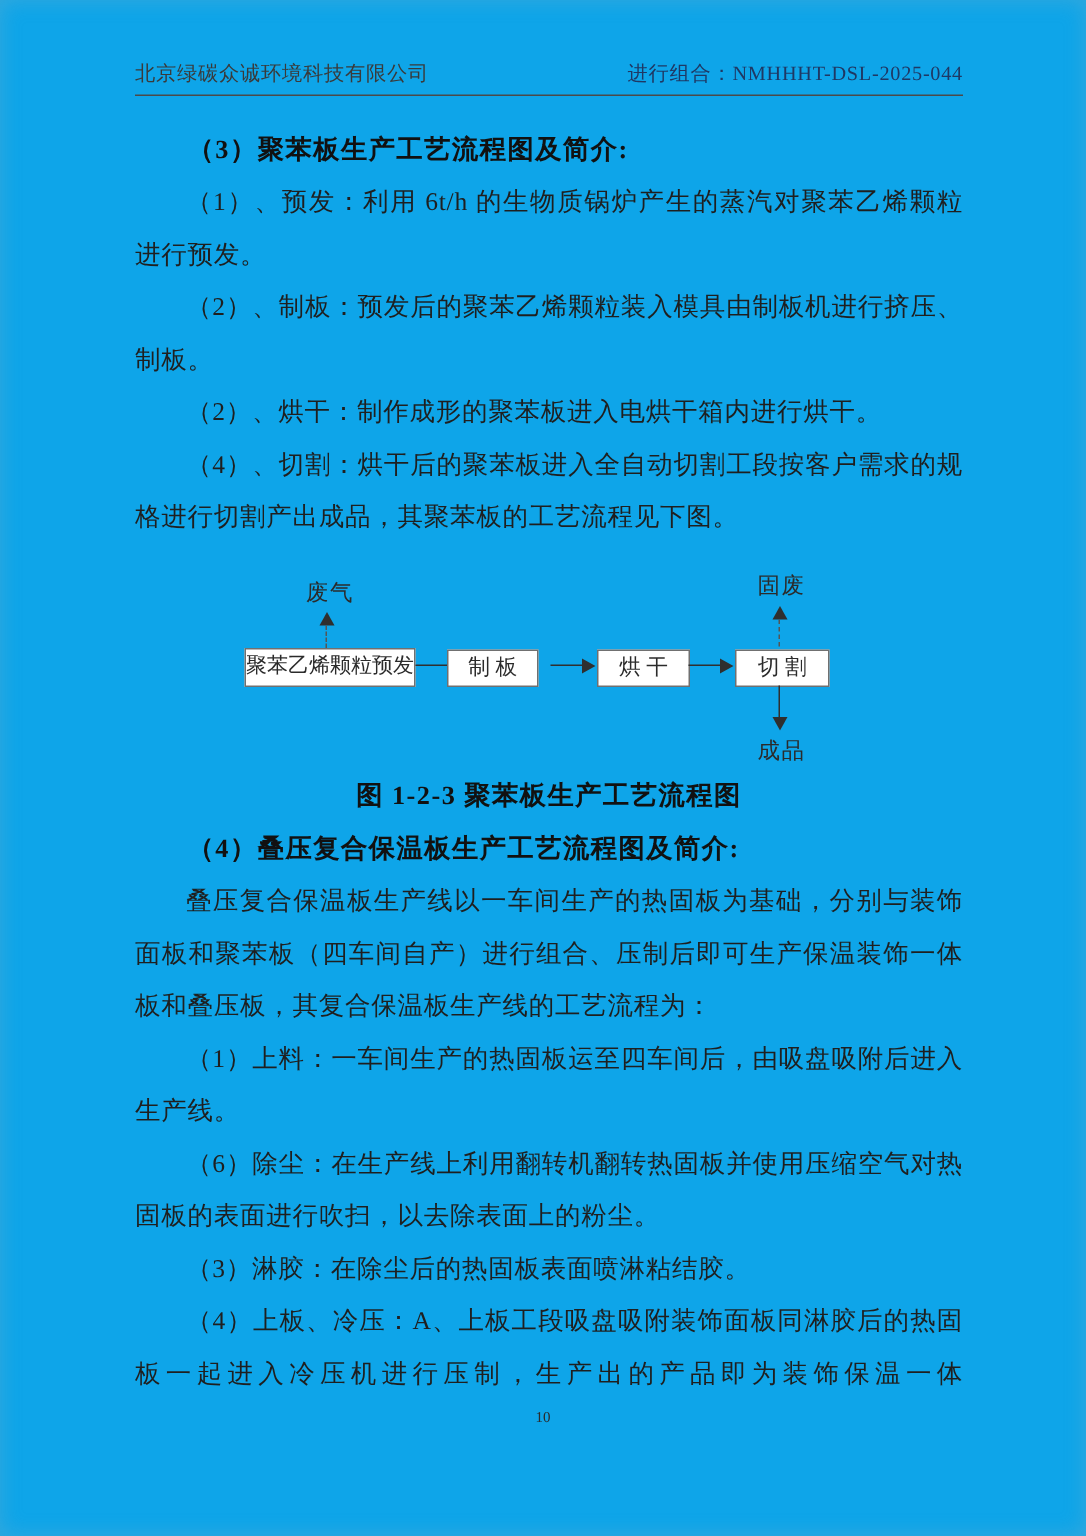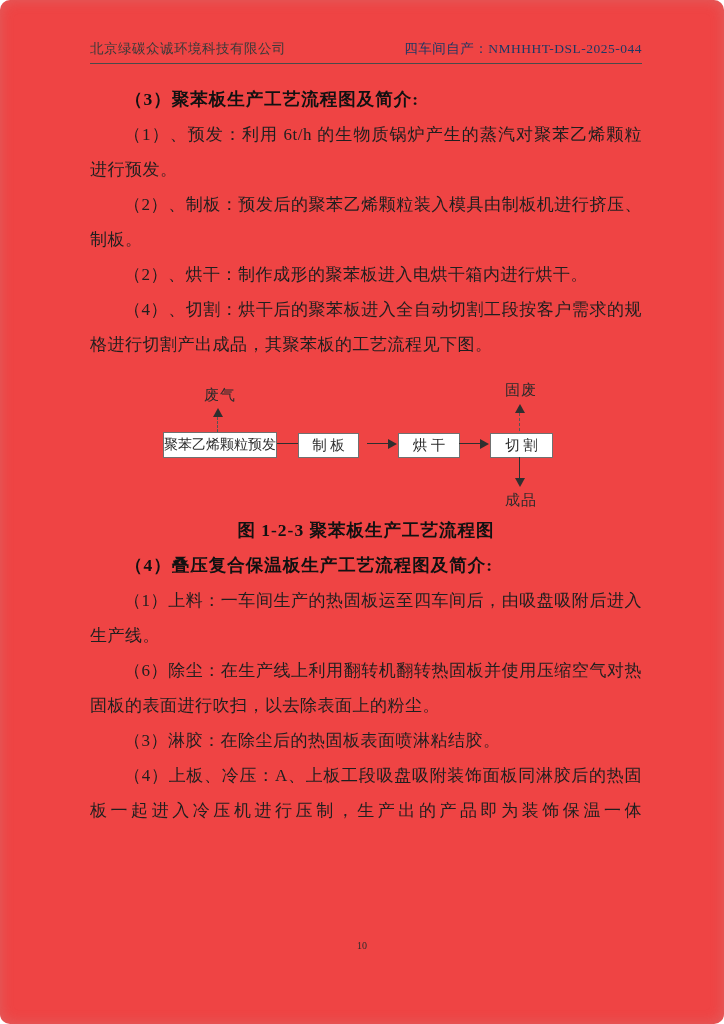--- a/index.html
+++ b/index.html
@@ -4,26 +4,25 @@
 <style>
   html, body {
     margin: 0;
     padding: 0;
     background: #ffffff;
   }
   .page {
     position: relative;
     width: 724px;
     height: 1024px;
-    background: #ef4444;
+    background: #0ea5e9;
     font-family: "Liberation Serif", "DejaVu Serif", serif;
     color: #1f1f1f;
     overflow: hidden;
     box-shadow: inset 0 0 14px rgba(180,180,180,0.25);
-    border-radius: 10px;
   }
   .content {
     position: absolute;
     left: 90px;
     top: 40px;
     width: 552px;
   }
   
   .header {
     display: flex;
@@ -136,21 +135,21 @@
   }
 </style>
 </head>
 <body>
 
 <div class="page">
   <div class="content">
 
     <div class="header">
       <span class="company">北京绿碳众诚环境科技有限公司</span>
-      <span class="archive"><span>四车间自产：</span><span>NMHHHT-DSL-2025-044</span></span>
+      <span class="archive"><span>进行组合：</span><span>NMHHHT-DSL-2025-044</span></span>
     </div>
 
     <div class="body-text">
 
       <p class="heading">（3）聚苯板生产工艺流程图及简介:</p>
       <p class="para">（1）、预发：利用 6t/h 的生物质锅炉产生的蒸汽对聚苯乙烯颗粒进行预发。</p>
       <p class="para">（2）、制板：预发后的聚苯乙烯颗粒装入模具由制板机进行挤压、制板。</p>
       <p class="para">（2）、烘干：制作成形的聚苯板进入电烘干箱内进行烘干。</p>
       <p class="para">（4）、切割：烘干后的聚苯板进入全自动切割工段按客户需求的规格进行切割产出成品，其聚苯板的工艺流程见下图。</p>
 
@@ -182,20 +181,21 @@
         <span class="vdash" style="left:429px; top:33px; height:18px;"></span>
 
         <span class="vline" style="left:429px; top:77px; height:22px;"></span>
         <span class="tri-down" style="left:425px; top:98px;"></span>
         <span class="ann" style="left:415px; top:111px;">成品</span>
       </div>
 
       <p class="caption">图 1-2-3 聚苯板生产工艺流程图</p>
 
       <p class="heading">（4）叠压复合保温板生产工艺流程图及简介:</p>
+      <p class="para">叠压复合保温板生产线以一车间生产的热固板为基础，分别与装饰面板和聚苯板（四车间自产）进行组合、压制后即可生产保温装饰一体板和叠压板，其复合保温板生产线的工艺流程为：</p>
       <p class="para">（1）上料：一车间生产的热固板运至四车间后，由吸盘吸附后进入生产线。</p>
       <p class="para">（6）除尘：在生产线上利用翻转机翻转热固板并使用压缩空气对热固板的表面进行吹扫，以去除表面上的粉尘。</p>
       <p class="para">（3）淋胶：在除尘后的热固板表面喷淋粘结胶。</p>
       <p class="para cutoff">（4）上板、冷压：A、上板工段吸盘吸附装饰面板同淋胶后的热固板一起进入冷压机进行压制，生产出的产品即为装饰保温一体</p>
     </div>
   </div>
 
   <div class="page-number">10</div>
 </div>
 

